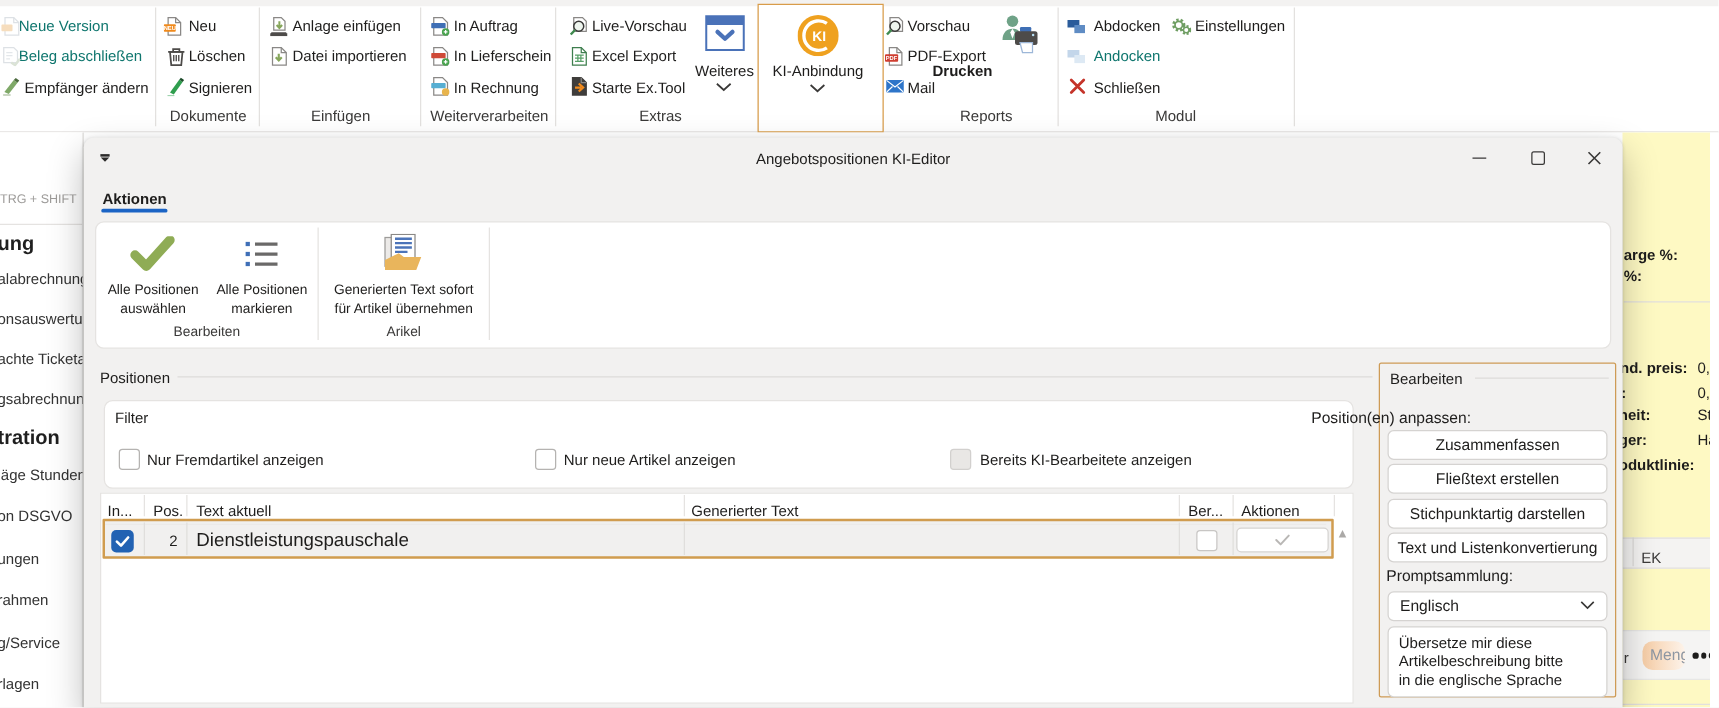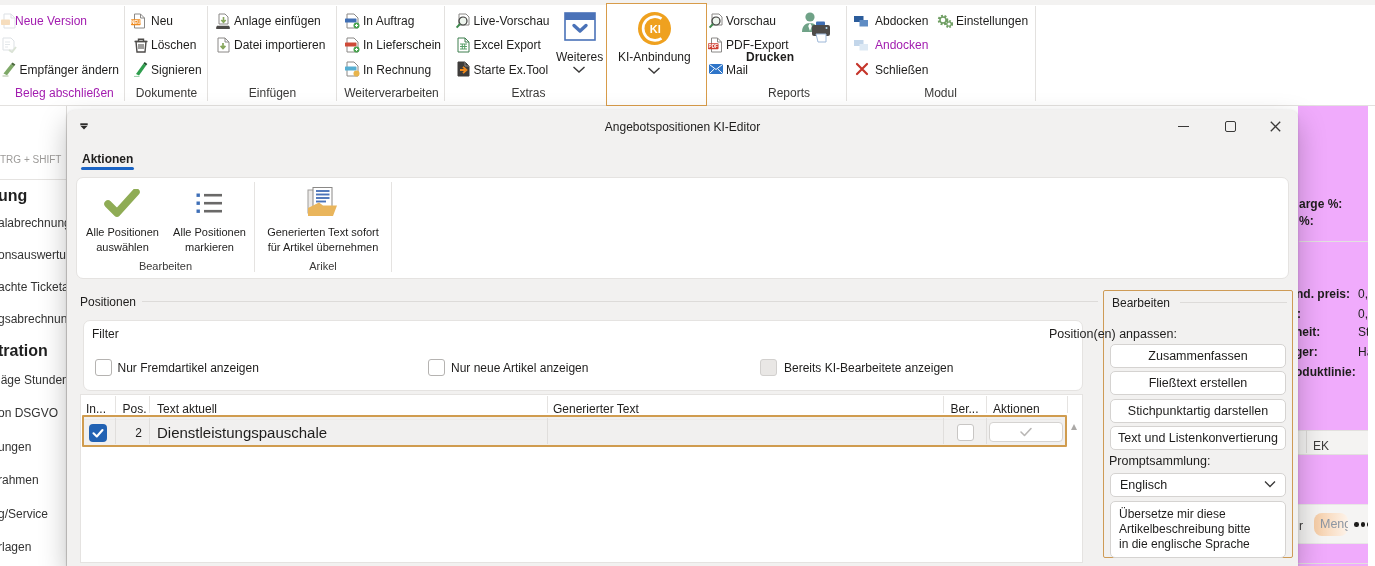--- a/index.html
+++ b/index.html
@@ -1,20 +1,20 @@
 <!DOCTYPE html>
 <html><head><meta charset="utf-8"><style>
 html,body{margin:0;padding:0;}
 #app{position:relative;width:1375px;height:566px;overflow:hidden;background:#fff;
  font-family:"Liberation Sans",sans-serif;color:#1e1d1c;}
 .abs{position:absolute;}
 .t12{font-size:12px;line-height:14px;white-space:nowrap;}
 .t125{font-size:12.5px;line-height:15px;white-space:nowrap;}
 .b{font-weight:bold;}
-.dis{color:#a21caf;}
+.dis{color:#0f766e;}
 .gl{font-size:12px;color:#3a3938;white-space:nowrap;}
 .vsep{position:absolute;top:6px;width:1px;height:95px;background:#e3e1df;}
 .ic{position:absolute;width:16px;height:16px;}
 .cap{font-size:11px;line-height:15px;text-align:center;white-space:nowrap;}
 .wbtn{position:absolute;left:1110px;width:174px;height:22px;background:#fff;border:1px solid #d5d3d1;
  border-radius:5px;font-size:12.5px;line-height:22px;text-align:center;white-space:nowrap;color:#1e1d1c;}
 .cb{position:absolute;width:15px;height:15px;background:#fff;border:1px solid #b5b3b1;border-radius:3px;}
 .hsep{position:absolute;height:1px;background:#dddbd9;}
 </style></head><body>
 <div id="app">
@@ -34,21 +34,21 @@
 <div class="abs gl" style="left:209px;top:86px;width:127px;text-align:center;">Einfügen</div>
 <div class="abs gl" style="left:338px;top:86px;width:107px;text-align:center;">Weiterverarbeiten</div>
 <div class="abs gl" style="left:446px;top:86px;width:165px;text-align:center;">Extras</div>
 <div class="abs gl" style="left:607px;top:86px;width:98px;text-align:center;">KI</div>
 <div class="abs gl" style="left:708px;top:86px;width:162px;text-align:center;">Reports</div>
 <div class="abs gl" style="left:848px;top:86px;width:185px;text-align:center;">Modul</div>
 
 <div class="abs" style="left:605.5px;top:3px;width:99px;height:101px;border:1.5px solid #d89c4a;background:#fff;"></div>
 
 <div class="abs t12 dis" style="left:15px;top:14px;">Neue Version</div>
-<div class="abs t12 dis" style="left:15px;top:38px;margin-top:48px;">Beleg abschließen</div>
+<div class="abs t12 dis" style="left:15px;top:38px;">Beleg abschließen</div>
 <div class="abs t12" style="left:19.5px;top:62.5px;">Empfänger ändern</div>
 <div class="abs t12" style="left:151px;top:14px;">Neu</div>
 <div class="abs t12" style="left:151px;top:38px;">Löschen</div>
 <div class="abs t12" style="left:151px;top:62.5px;">Signieren</div>
 <div class="abs t12" style="left:234px;top:14px;">Anlage einfügen</div>
 <div class="abs t12" style="left:234px;top:38px;">Datei importieren</div>
 <div class="abs t12" style="left:363px;top:14px;text-align:center;">In Auftrag</div>
 <div class="abs t12" style="left:363px;top:38px;">In Lieferschein</div>
 <div class="abs t12" style="left:363px;top:62.5px;">In Rechnung</div>
 <div class="abs t12" style="left:473.5px;top:14px;">Live-Vorschau</div>
@@ -220,21 +220,21 @@
  <div class="abs t12" style="left:-2px;top:205.5px;color:#333;">gsabrechnung</div>
  <div class="abs b" style="left:-2px;top:236px;font-size:16px;color:#1f1f1f;white-space:nowrap;">tration</div>
  <div class="abs t12" style="left:-2px;top:266.5px;color:#333;">läge Stunden</div>
  <div class="abs t12" style="left:-2px;top:300px;color:#333;">on DSGVO</div>
  <div class="abs t12" style="left:-2px;top:333.5px;color:#333;">ungen</div>
  <div class="abs t12" style="left:-2px;top:367px;color:#333;">rahmen</div>
  <div class="abs t12" style="left:-2px;top:400.5px;color:#333;">g/Service</div>
  <div class="abs t12" style="left:-2px;top:434px;color:#333;">rlagen</div>
 </div>
 
-<div class="abs" style="left:1298px;top:106px;width:70px;height:460px;background:#f0abfc;overflow:hidden;">
+<div class="abs" style="left:1298px;top:106px;width:70px;height:460px;background:#fef9c3;overflow:hidden;">
  <div class="abs t12 b" style="left:1px;top:91px;">arge %:</div>
  <div class="abs t12 b" style="left:1px;top:108px;">%:</div>
  <div class="abs" style="left:1px;top:135px;width:76px;height:1px;background:#e2e0de;"></div>
  <div class="abs t12 b" style="left:-2px;top:181px;">nd. preis:</div>
  <div class="abs t12" style="left:60px;top:181px;">0,00</div>
  <div class="abs t12 b" style="left:-1px;top:200.5px;">:</div>
  <div class="abs t12" style="left:60px;top:200.5px;">0,00</div>
  <div class="abs t12 b" style="left:-3px;top:219px;">heit:</div>
  <div class="abs t12" style="left:60px;top:219px;">Stk</div>
  <div class="abs t12 b" style="left:-3px;top:239px;">ger:</div>

